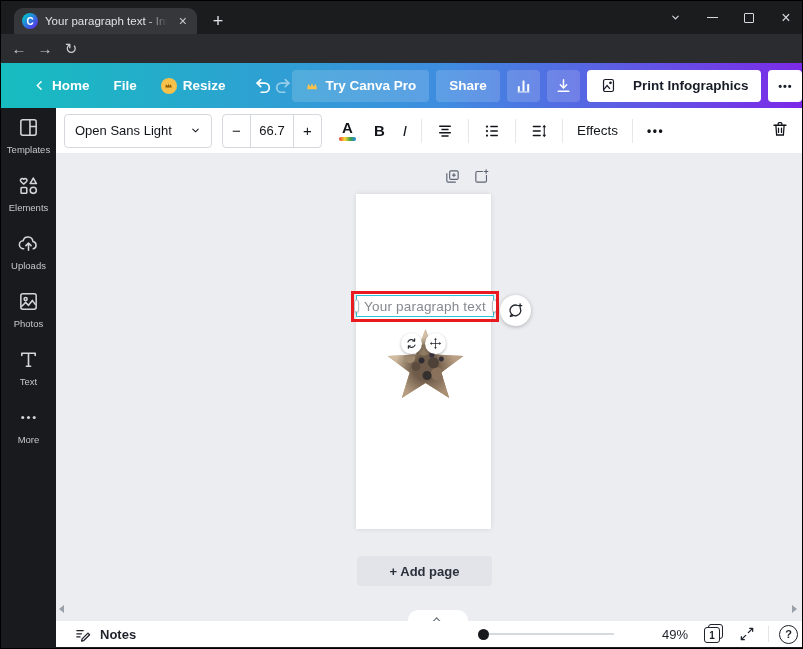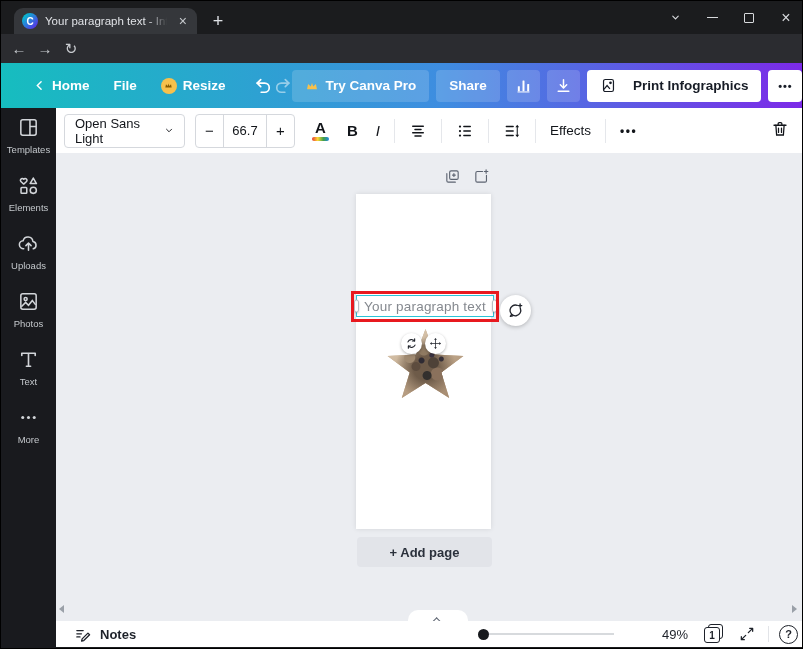--- a/index.html
+++ b/index.html
@@ -41,21 +41,21 @@
   .dim { opacity:.5; }
   .hright { margin-left:auto; display:flex; align-items:center; gap:7px; }
   .hbtn { background:rgba(255,255,255,.16); border-radius:4px; height:32px; display:flex; align-items:center; gap:7px; padding:0 13px; font-size:13.5px; font-weight:bold; white-space:nowrap; }
   .hbtn-ic { background:rgba(255,255,255,.16); border-radius:4px; height:32px; width:33px; display:flex; align-items:center; justify-content:center; }
   .wbtn { background:#fff; color:#171c26; border-radius:4px; height:32px; display:flex; align-items:center; gap:16px; padding:0 13px; font-size:13.5px; font-weight:bold; white-space:nowrap; }
   .wbtn-sq { background:#fff; color:#171c26; border-radius:4px; height:32px; width:34px; display:flex; align-items:center; justify-content:center; font-size:11px; letter-spacing:1px; font-weight:bold; }
   .gold-badge { width:16px; height:16px; border-radius:50%; background:var(--pro-gold,#f7c14c); display:flex; align-items:center; justify-content:center; color:#8a5d00; }
 
   
   .etb { position:absolute; left:55px; top:107px; right:0; height:45px; background:#fff; display:flex; align-items:center; padding-left:8px; box-shadow:0 1px 2px rgba(0,0,0,.07); color:#12151a; }
-  .fontsel { width:121px; height:34px; border:1px solid #d5d8dd; border-radius:4px; display:flex; align-items:center; justify-content:space-between; padding:0 10px; font-size:13px; }
+  .fontsel { width:148px; height:34px; border:1px solid #d5d8dd; border-radius:4px; display:flex; align-items:center; justify-content:space-between; padding:0 10px; font-size:13px; }
   .stepper { margin-left:10px; height:34px; border:1px solid #d5d8dd; border-radius:4px; display:flex; align-items:stretch; }
   .step-btn { width:27px; display:flex; align-items:center; justify-content:center; font-size:15px; }
   .step-val { width:44px; display:flex; align-items:center; justify-content:center; font-size:13px; border-left:1px solid #d5d8dd; border-right:1px solid #d5d8dd; }
   .tbi { height:34px; display:flex; align-items:center; justify-content:center; padding:0 9px; }
   .colA { display:flex; flex-direction:column; align-items:center; margin-left:8px; }
   .colA .Aletter { font-size:15px; font-weight:bold; line-height:15px; }
   .rainbow { width:17px; height:4px; border-radius:2px; margin-top:2px; background:linear-gradient(90deg,#e53935,#fdd835,#43a047,#1e88e5); }
   .boldB { font-size:15px; font-weight:bold; }
   .italI { font-size:15px; font-style:italic; font-weight:500; }
   .tdiv { width:1px; height:24px; background:#e5e7eb; margin:0 5px; }
@@ -90,21 +90,21 @@
       radial-gradient(circle at 30% 38%, #a08a71 0 5px, transparent 6px),
       radial-gradient(circle at 45% 42%, #2f2b33 0 2.5px, transparent 3.5px),
       radial-gradient(circle at 58% 35%, #3b3342 0 2px, transparent 3px),
       radial-gradient(circle at 70% 40%, #352f38 0 2px, transparent 3px),
       radial-gradient(circle at 50% 52%, #6e5b49 0 22%, transparent 55%),
       linear-gradient(150deg,#e6d6c0,#c2aa8e 45%,#9c8066);
     background-color:#c2aa8e; z-index:3; }
   .imgctl { position:absolute; width:21px; height:21px; border-radius:50%; background:#fff; box-shadow:0 1px 3px rgba(0,0,0,.3); display:flex; align-items:center; justify-content:center; color:#21242c; z-index:8; }
   .ctl-rotate { left:345px; top:180px; }
   .ctl-move { left:369px; top:180px; }
-  .addpage { position:absolute; left:301px; top:384px; width:135px; height:30px; background:#e2e4e9; border-radius:4px; display:flex; align-items:center; justify-content:center; font-size:13px; font-weight:bold; color:#2b313c; }
+  .addpage { position:absolute; left:301px; top:403px; width:135px; height:30px; background:#e2e4e9; border-radius:4px; display:flex; align-items:center; justify-content:center; font-size:13px; font-weight:bold; color:#2b313c; }
   .notch { position:absolute; left:352px; top:457px; width:60px; height:13px; background:#fff; border-radius:10px 10px 0 0; display:flex; align-items:flex-end; justify-content:center; }
   .chevup { width:6px; height:6px; border-left:1.6px solid #5c6370; border-top:1.6px solid #5c6370; transform:rotate(45deg) translateY(2px); }
   .sarrow { position:absolute; width:0; height:0; border-top:4px solid transparent; border-bottom:4px solid transparent; top:452px; }
   .sarrow.l { left:3px; border-right:5px solid #9aa0a8; }
   .sarrow.r { right:5px; border-left:5px solid #9aa0a8; }
 
   
   .statusbar { position:absolute; left:55px; right:0; bottom:1px; height:26px; background:#fff; }
   .notes { position:absolute; left:18px; top:0; height:26px; display:flex; align-items:center; gap:9px; color:#1e222a; }
   .notes .lbl { font-size:13px; font-weight:bold; }

